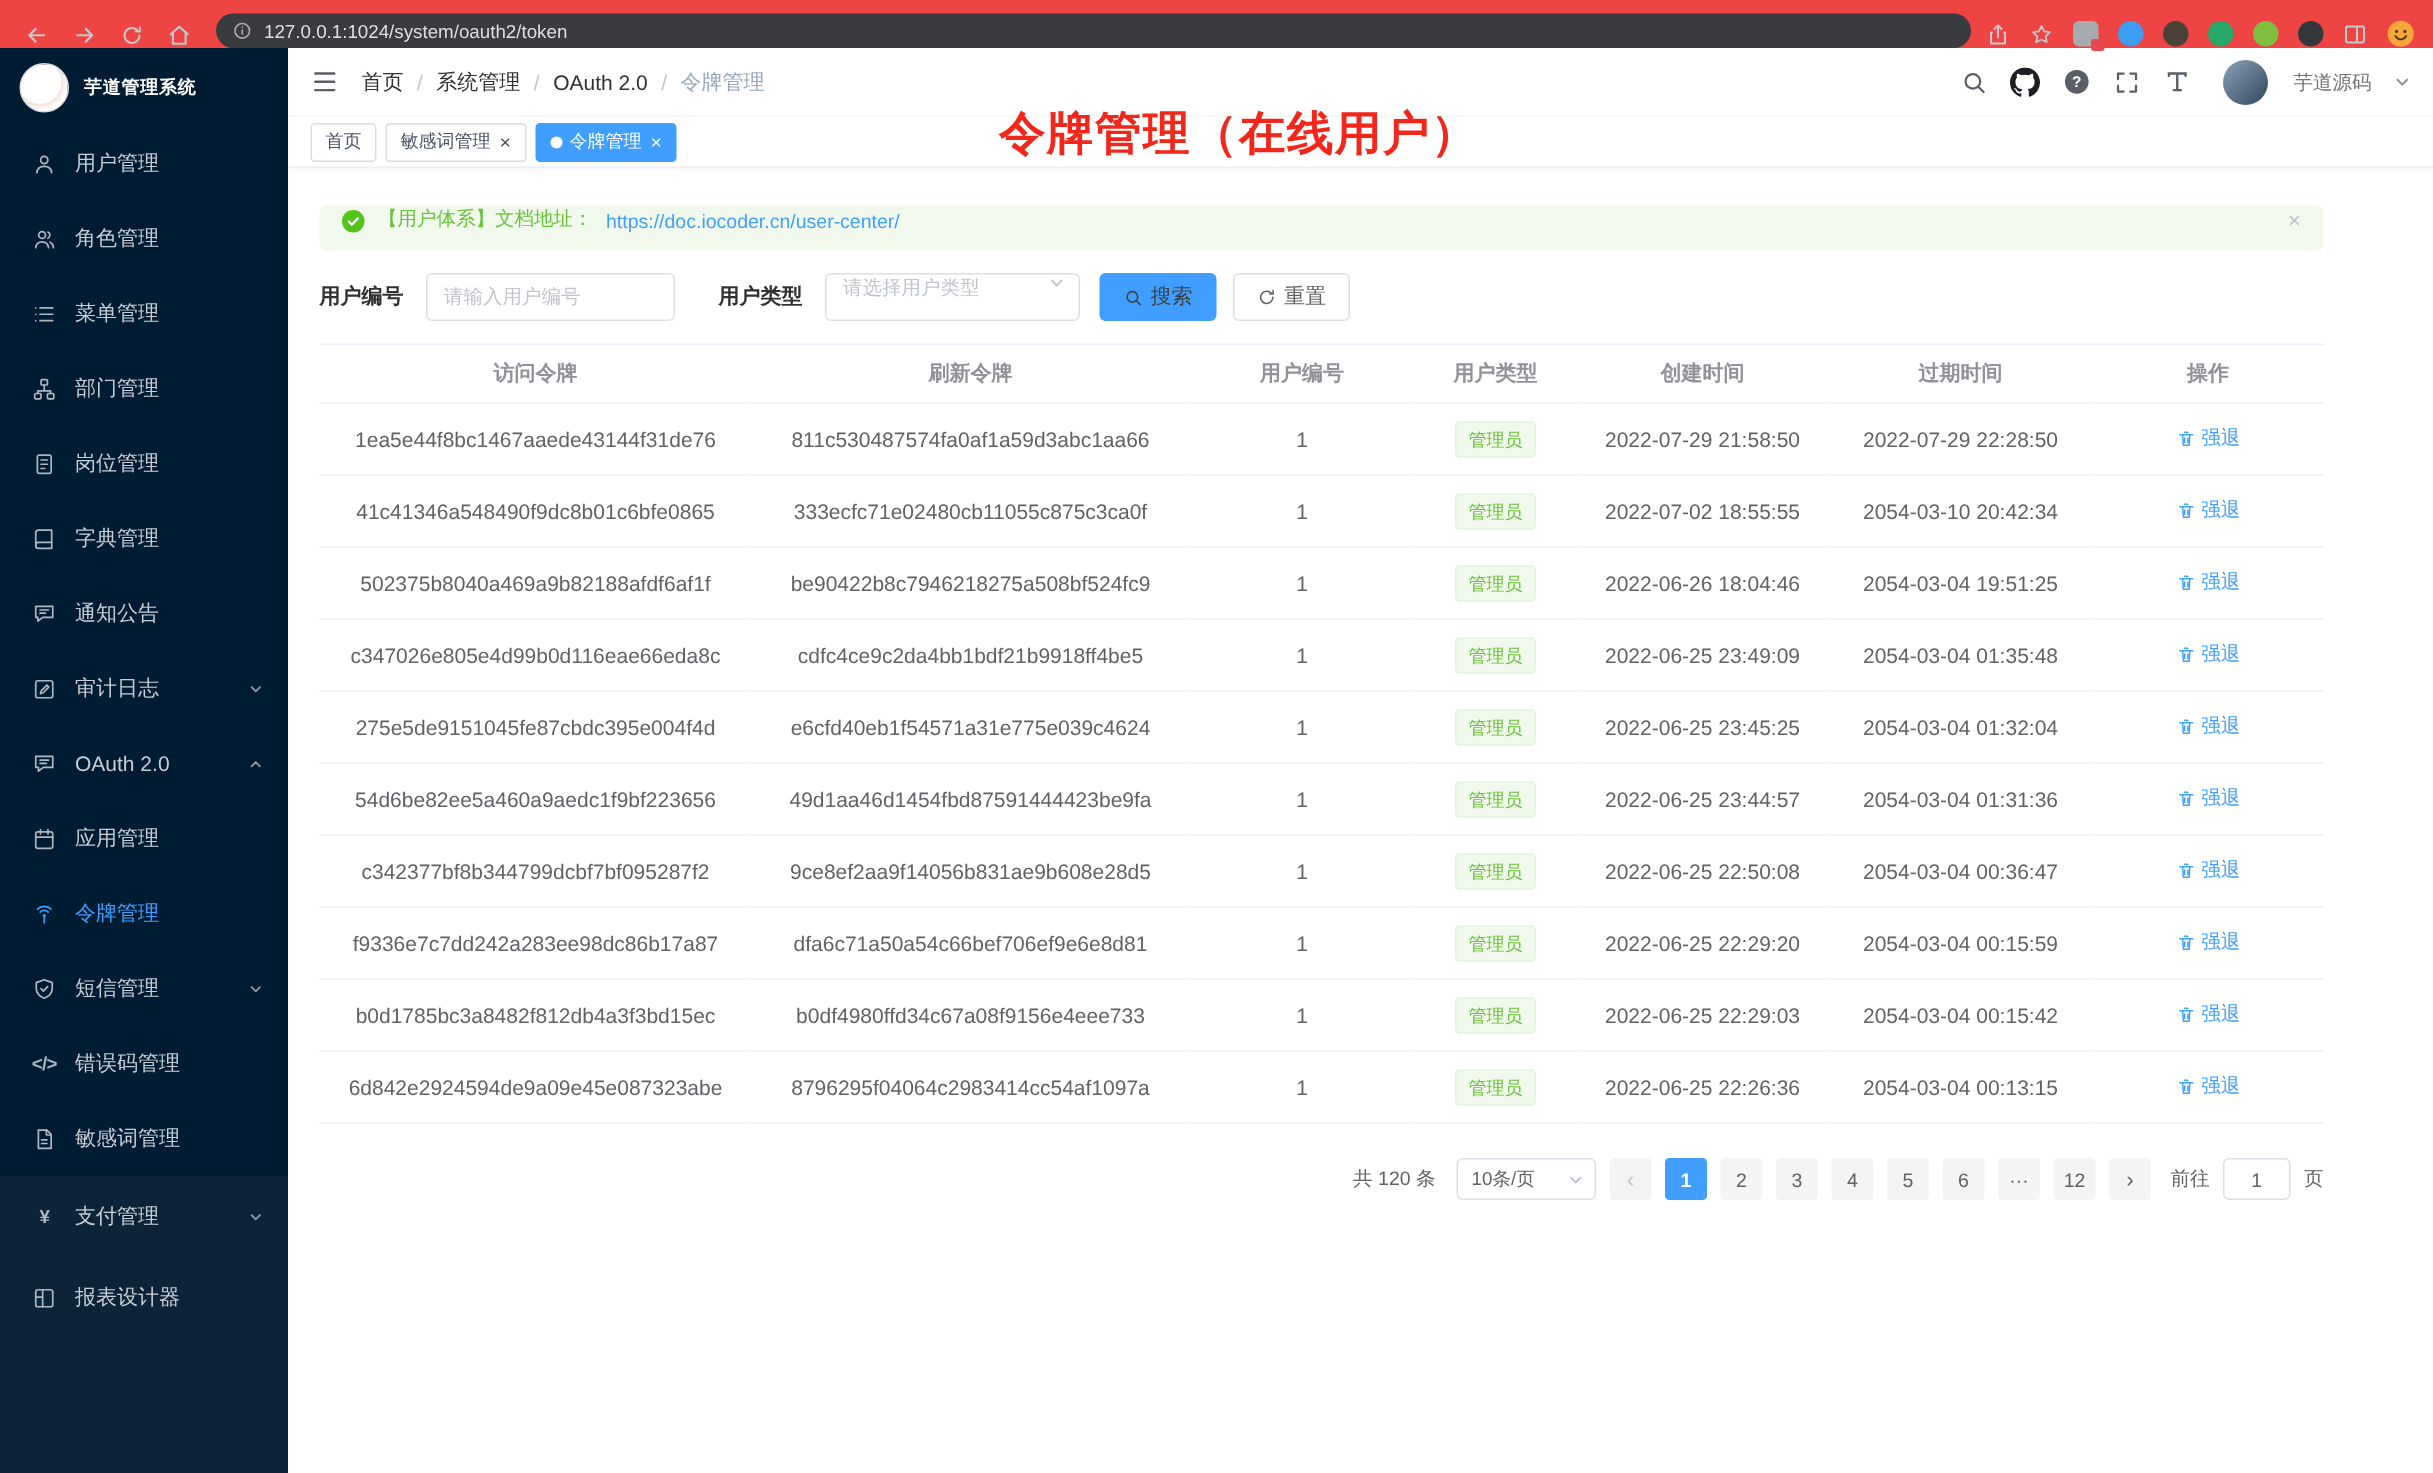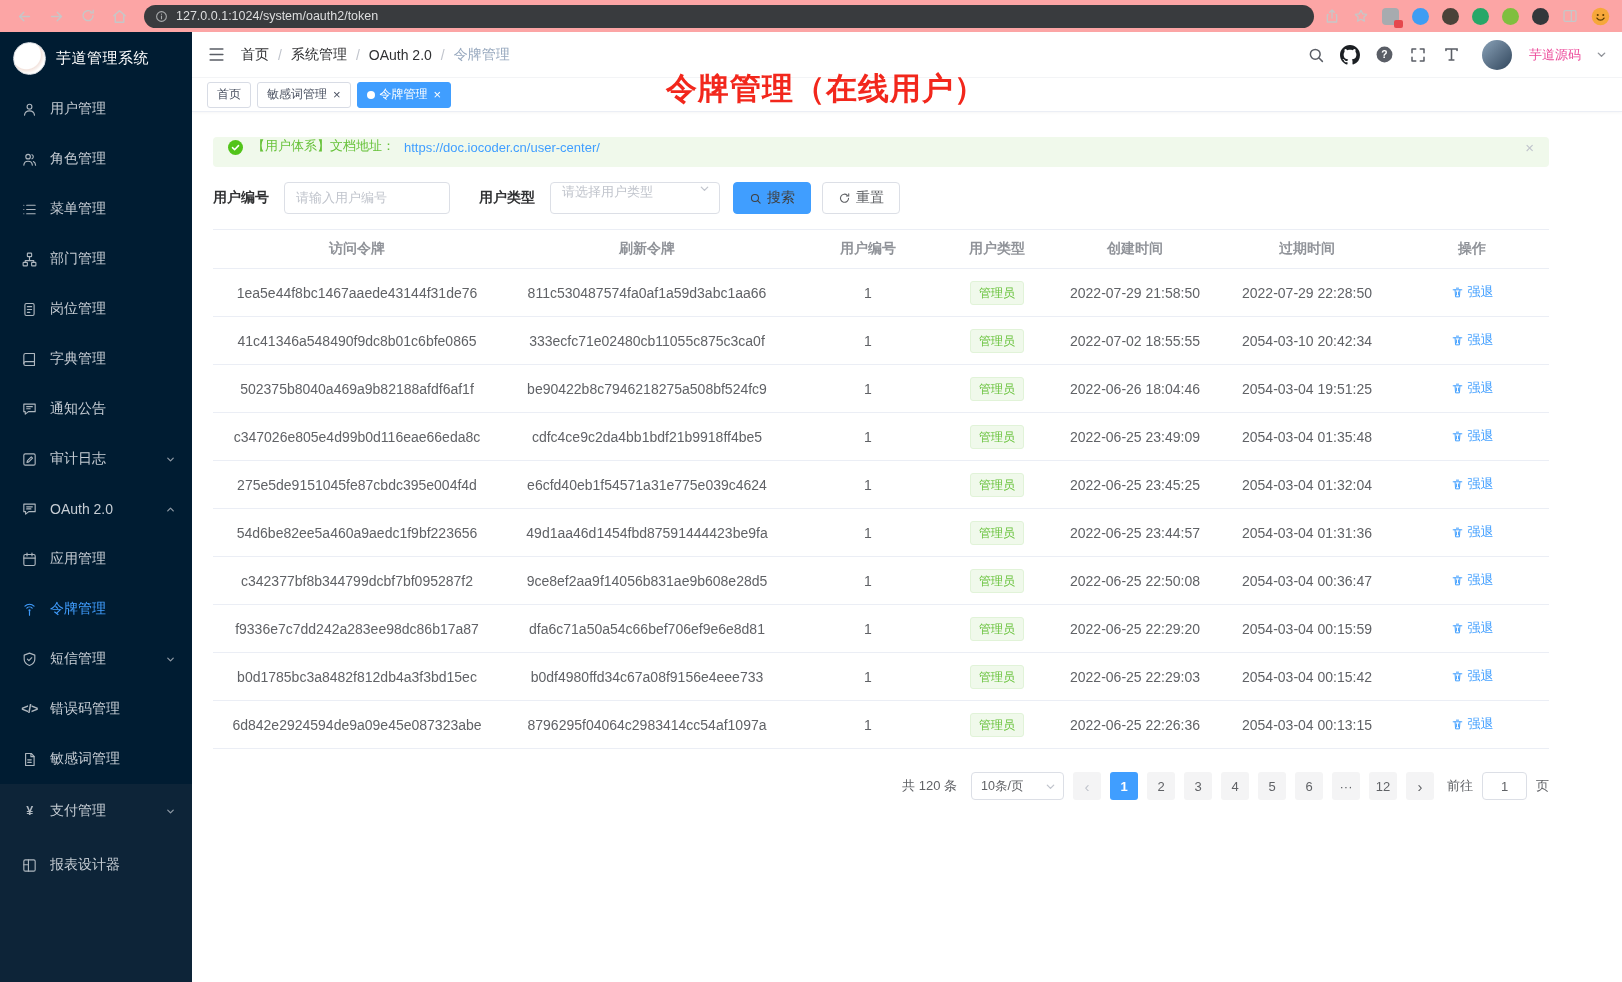--- a/index.html
+++ b/index.html
@@ -2,41 +2,41 @@
 <html style="--accent: #409eff; --success: #67c23a; --annotation: #f2271c;"><head>
 <meta charset="utf-8">
 <style>
   :root{--accent:#409eff;--success:#67c23a;--annotation:#f2271c;--sidebar:#001c32;--sidebaralt:#0d2438;}
   *{box-sizing:border-box;margin:0;padding:0}
   body{width:1622px;height:982px;overflow:hidden;background:#fff;position:relative;
        font-family:"Liberation Sans","DejaVu Sans",sans-serif;-webkit-font-smoothing:antialiased}
   .screen{width:100%;height:100%;display:flex;flex-direction:column;position:relative}
 
   
-  .browser{height:32px;background:#fca5a5;display:flex;align-items:center;padding:0 10px;flex:none}
+  .browser{height:32px;background:#ef4444;display:flex;align-items:flex-end;padding:0 10px;flex:none}
   .b-nav{display:flex;align-items:center;gap:15px;padding:0 6px}
   .b-ic{display:inline-flex;align-items:center;justify-content:center;color:#c6c7c8;cursor:pointer}
   .urlbar{flex:1;height:23px;background:#393b3e;border-radius:12px;display:flex;align-items:center;gap:8px;
           padding:0 11px;margin:0 10px;min-width:0;cursor:text}
   .info-ic{color:#a9abad;display:inline-flex}
   .url-text{color:#dedfe0;font-size:12.5px;white-space:nowrap}
   .b-right{display:flex;align-items:center;gap:13px;padding-right:2px}
   .ext{width:17px;height:17px;border-radius:50%;position:relative;flex:none;cursor:pointer}
   .ext.sq{border-radius:4px}
   .e1{background:#a7abaf}.e2{background:#3d9df3}.e3{background:#4a4239}.e4{background:#27a768}.e5{background:#7fbf3f}.e6{background:#33373b}
   .ext-badge{position:absolute;right:-4px;bottom:-3px;background:#e5484d;width:9px;height:8px;border-radius:2px}
   .b-avatar{width:19px;height:19px;border-radius:50%;overflow:hidden;display:inline-flex;cursor:pointer}
 
   
   .app{flex:1;display:flex;min-height:0}
   .sidebar{width:192px;background:var(--sidebar);display:flex;flex-direction:column;flex:none}
   .logo{height:52px;display:flex;align-items:center;gap:10px;padding:0 13px;flex:none;cursor:pointer}
   .logo-avatar{width:33px;height:33px;border-radius:50%;flex:none;
       background:radial-gradient(circle at 40% 38%,#ffffff 0 52%,#f3e4de 56%,#fff 70%);border:1px solid #d9dde2}
-  .logo-title{color:#fff;font-size:15px;font-weight:400;letter-spacing:.5px;white-space:nowrap}
+  .logo-title{color:#fff;font-size:12px;font-weight:700;letter-spacing:.5px;white-space:nowrap}
   .menu{display:flex;flex-direction:column;flex:none}
   .menu-item{height:50px;display:flex;align-items:center;padding:0 16px 0 21px;color:#c6cdd4;font-size:14px;cursor:pointer}
   .mi-icon{width:17px;height:17px;margin-right:12px;display:inline-flex;align-items:center;justify-content:center;color:#aeb7bf;flex:none}
   .sic{width:17px;height:17px}
   .tic{font-size:12.5px;font-weight:700;line-height:1;letter-spacing:-.5px}
   .mi-label{flex:1;white-space:nowrap}
   .mi-caret{color:#8d98a3;display:inline-flex}
   .menu-item.child{}
   .menu-item.active{color:var(--accent)}
   .menu-item.active .mi-icon{color:var(--accent)}
@@ -46,21 +46,21 @@
   
   .main{flex:1;display:flex;flex-direction:column;min-width:0;background:#fff}
   .topbar{height:46px;flex:none;display:flex;align-items:center;gap:15px;padding:0 15px;border-bottom:1px solid #f4f5f7}
   .breadcrumb{display:flex;align-items:center;gap:9px;font-size:14px}
   .bc-item{color:#303133;cursor:pointer}
   .bc-item.light{color:#97a8be;cursor:default}
   .bc-sep{color:#c0c4cc}
   .spacer{flex:1}
   .tb-ic{color:#5a5e66;display:inline-flex;align-items:center;cursor:pointer}
   .tb-avatar{width:30px;height:30px;border-radius:50%;background:linear-gradient(135deg,#8aa2b8,#31465c);margin-left:6px;cursor:pointer}
-  .tb-name{font-size:13px;color:#ec4899;margin-left:2px;cursor:pointer;white-space:nowrap}
+  .tb-name{font-size:13px;color:#737373;margin-left:2px;cursor:pointer;white-space:nowrap}
   .tb-caret{color:#909399;display:inline-flex;cursor:pointer}
 
   .tagsbar{height:34px;flex:none;display:flex;align-items:center;gap:6px;padding:0 15px;
            border-bottom:1px solid #ebeef5;box-shadow:0 1px 3px rgba(0,0,0,.04)}
   .tag{height:26px;display:inline-flex;align-items:center;gap:5px;padding:0 9px;border:1px solid #d8dce5;
        background:#fff;color:#495060;font-size:12px;border-radius:3px;cursor:pointer;white-space:nowrap}
   .tag .dot{width:8px;height:8px;border-radius:50%;background:#fff;display:inline-block}
   .tag.active{background:var(--accent);border-color:var(--accent);color:#fff}
   .tag .x{margin-left:1px;font-size:13px;line-height:1}
 

